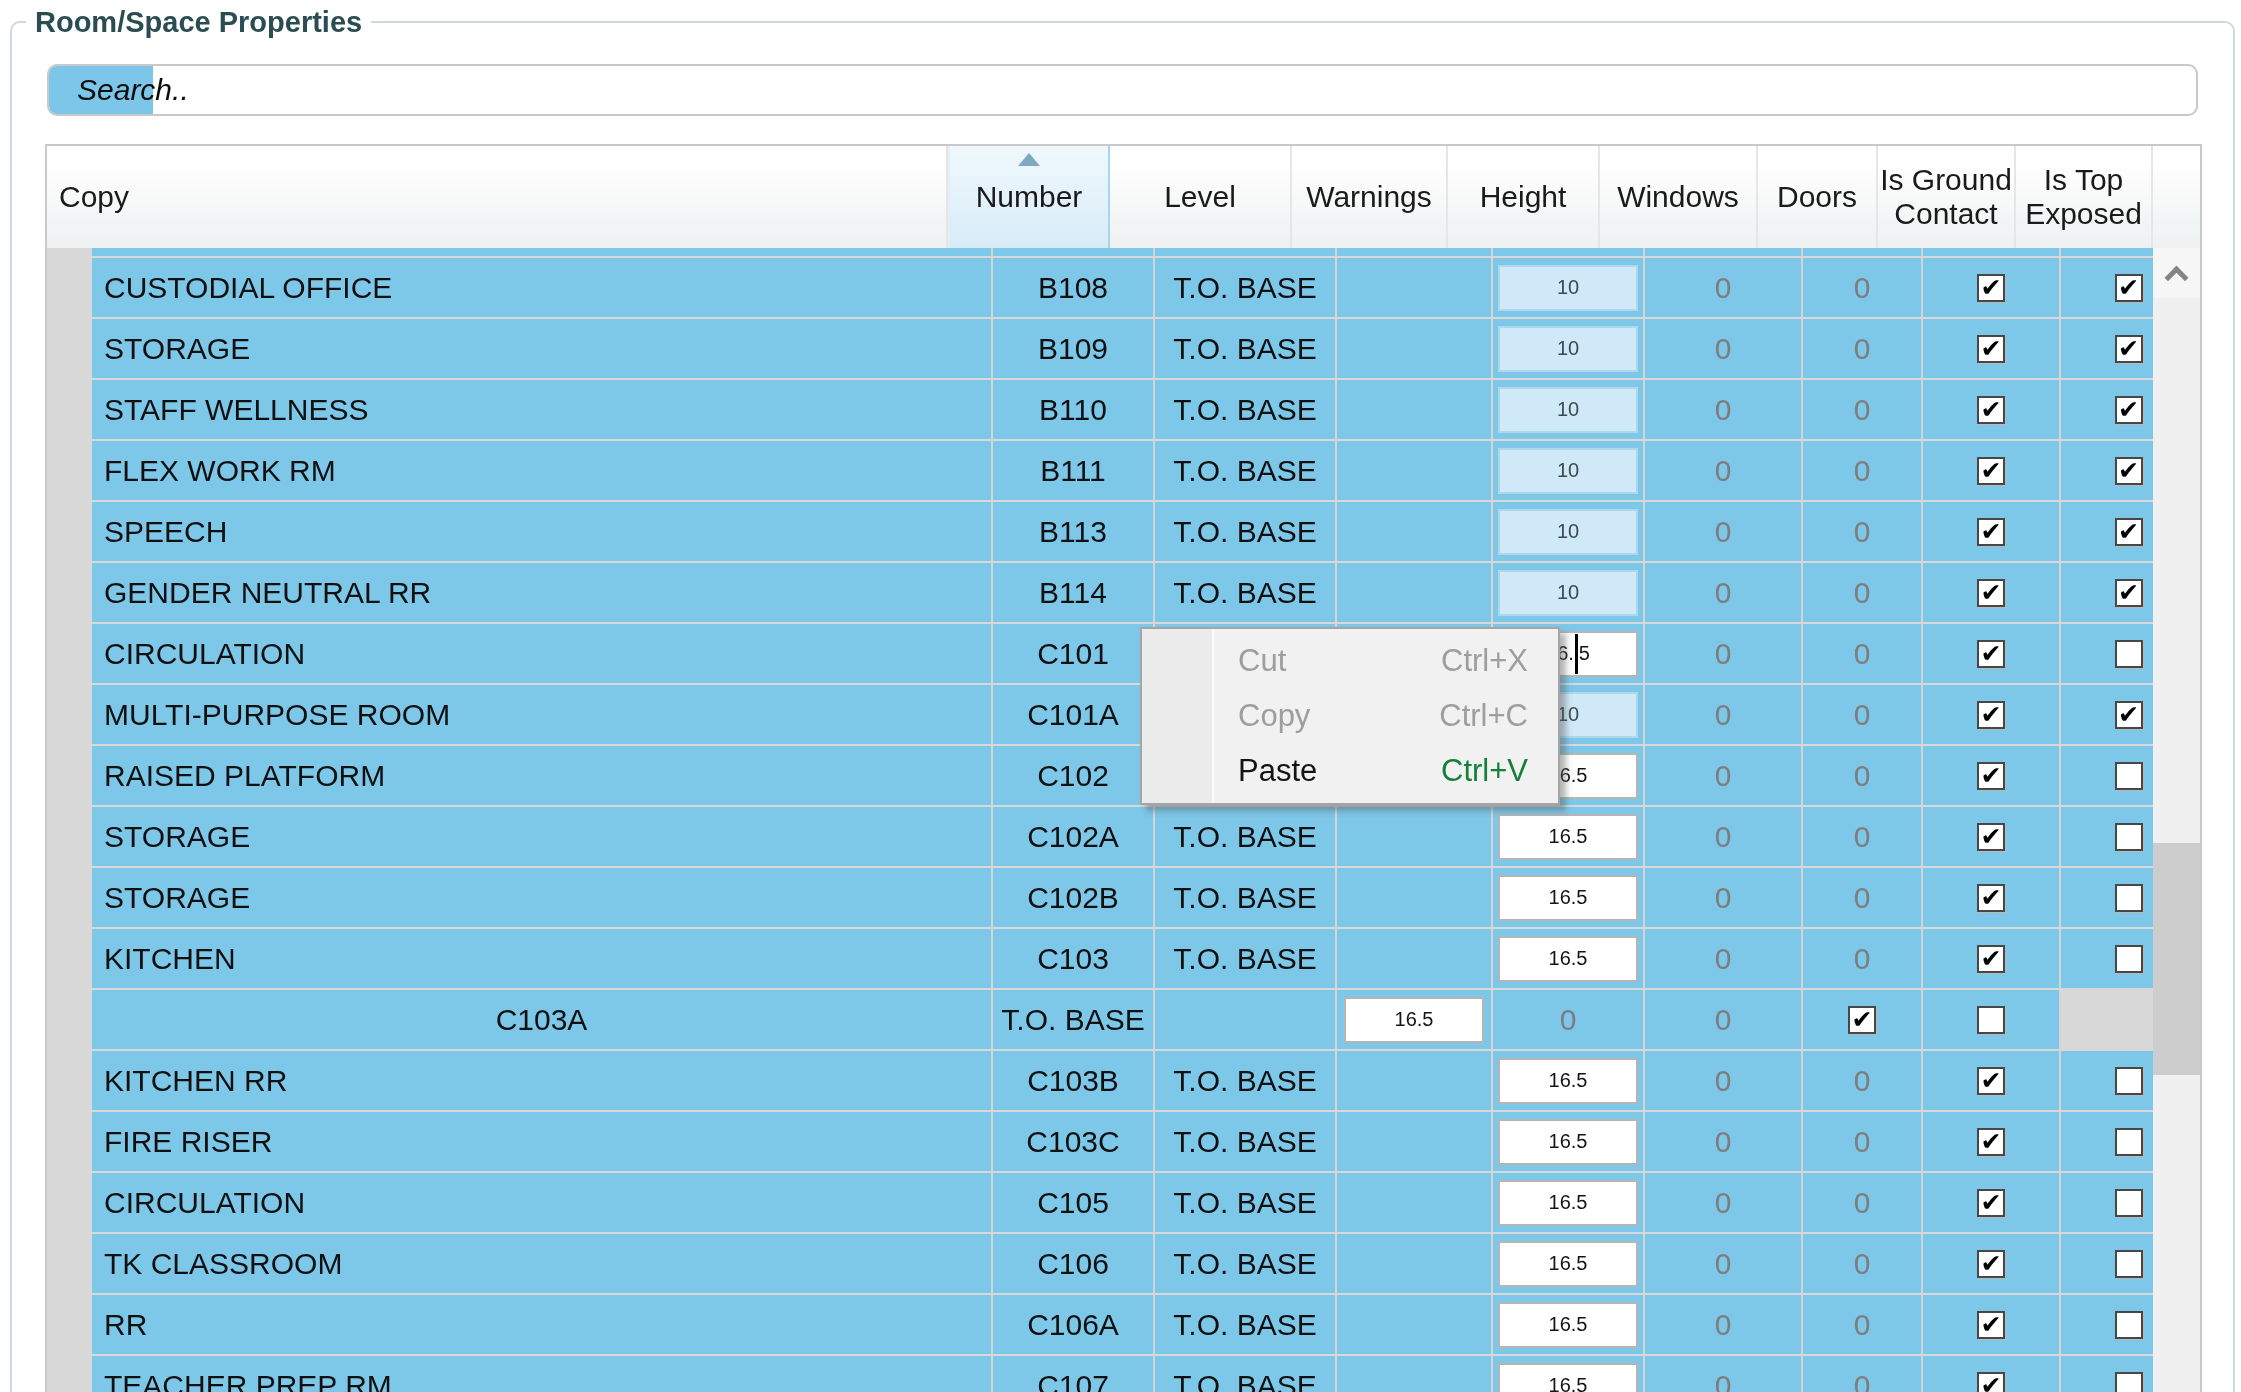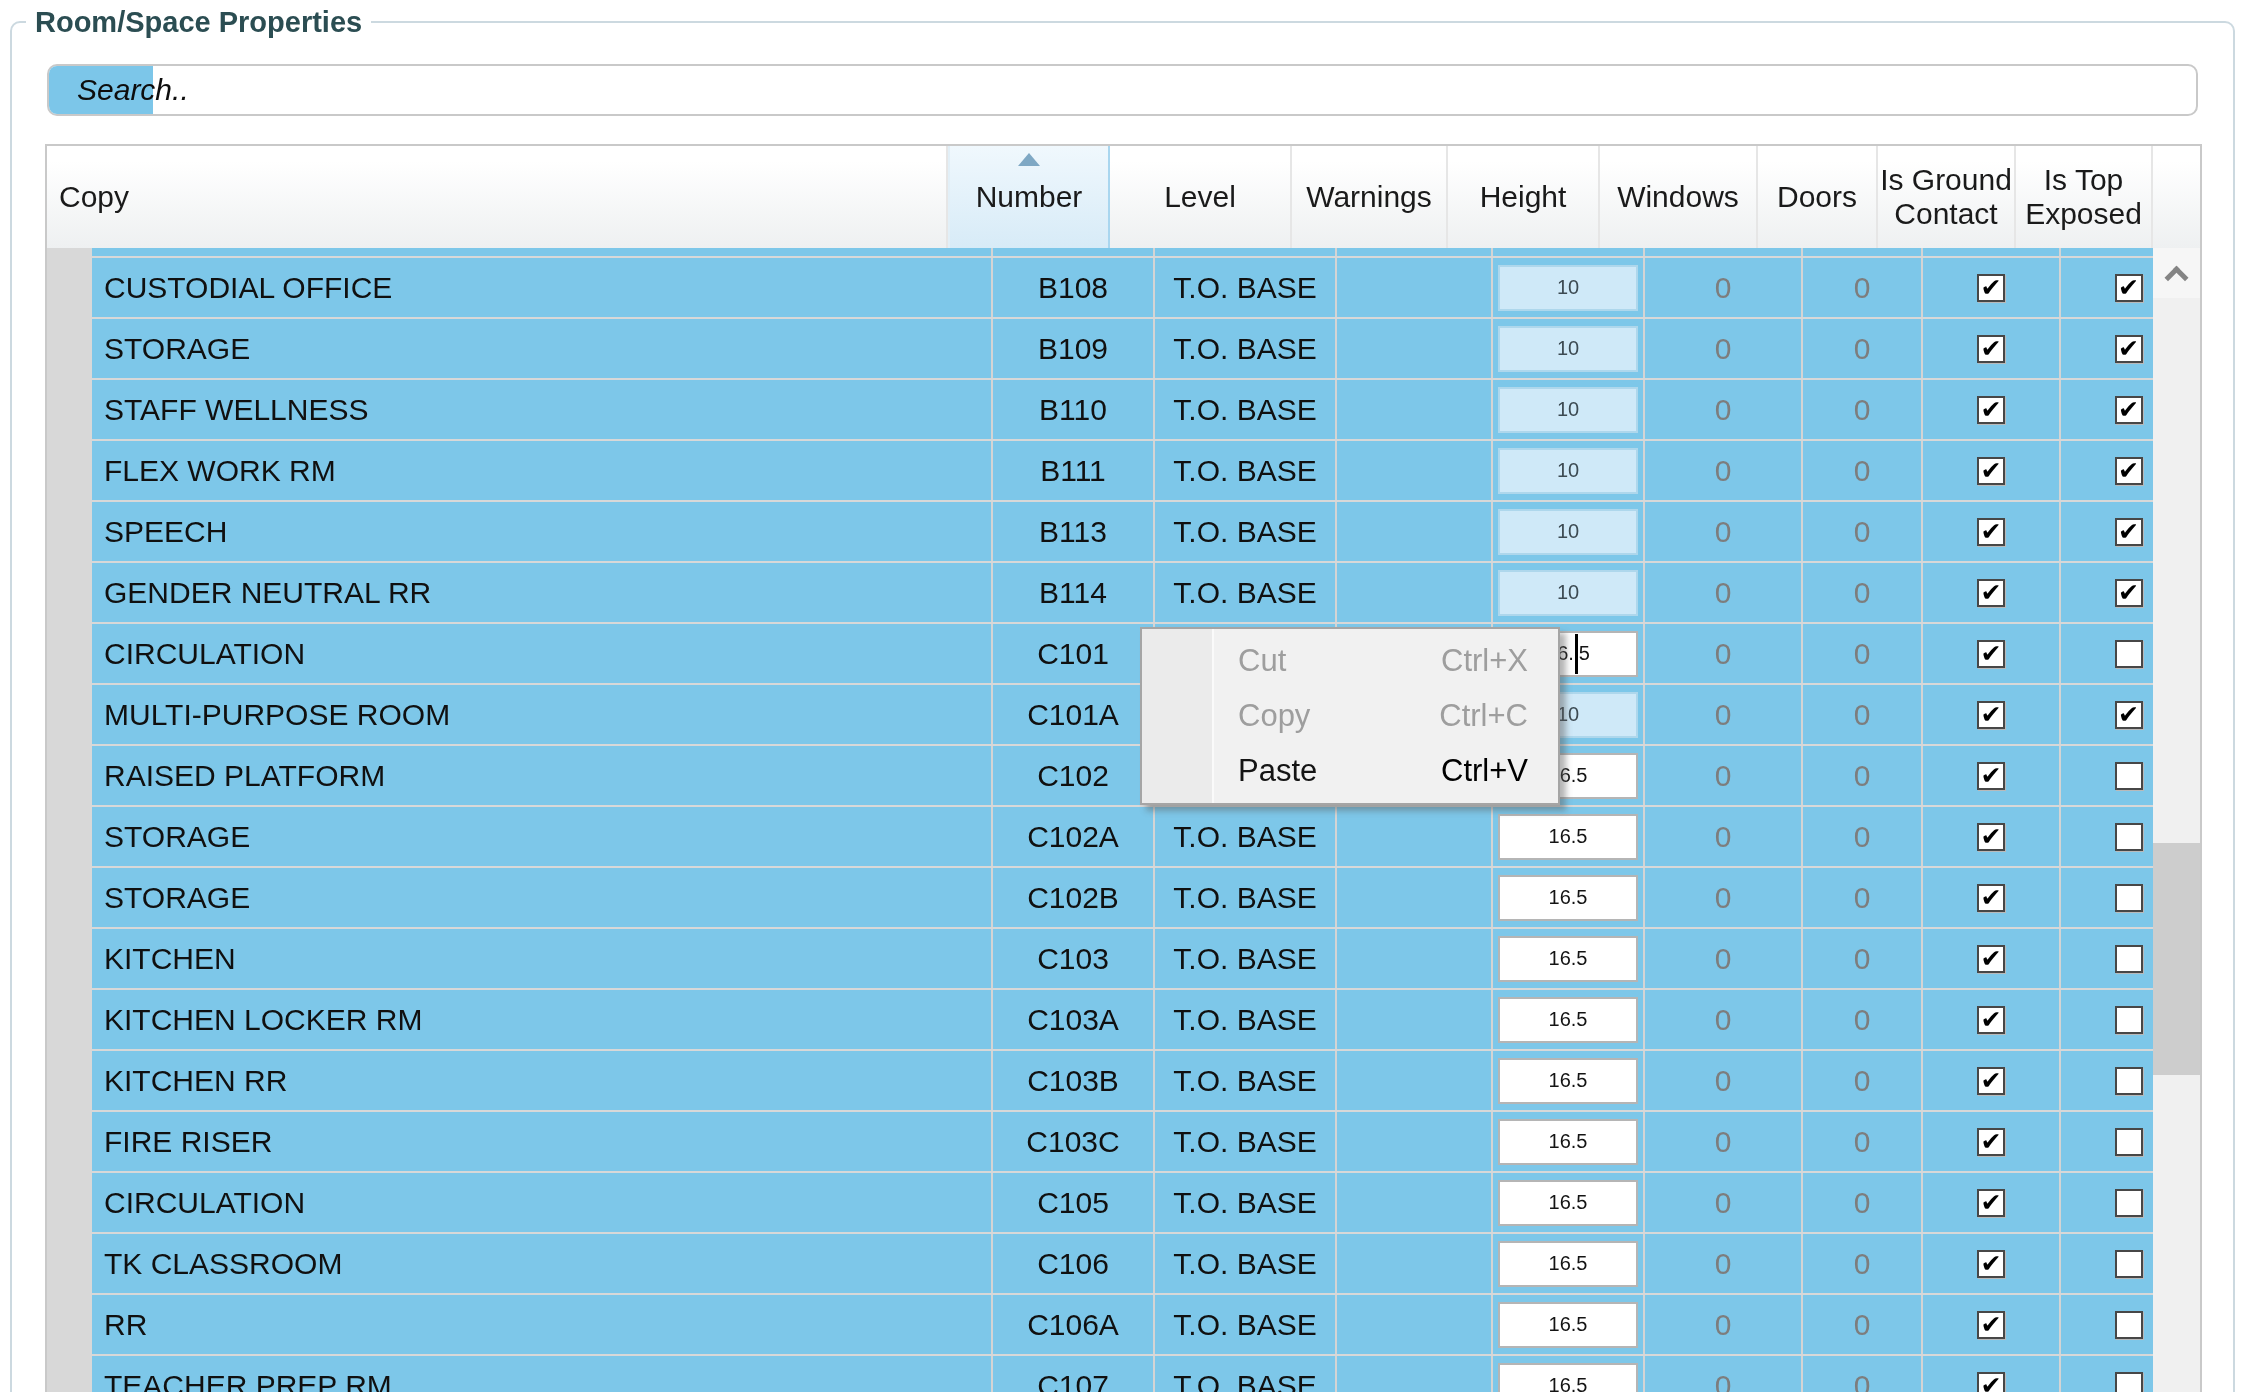--- a/index.html
+++ b/index.html
@@ -67,21 +67,21 @@
   .cmenu { position:absolute; left:1140px; top:627px; width:420px; height:178px;
            background:#f1f1f1; border:2px solid #a5a5a5;
            box-shadow:6px 6px 6px rgba(90,90,90,0.45); z-index:20; }
   .cmenu .gutter { position:absolute; left:0; top:0; bottom:0; width:72px; background:#ebebeb;
                    border-right:2px solid #fafafa; }
   .cmenu .items { position:absolute; left:74px; right:0; top:4px; bottom:4px;
                   display:flex; flex-direction:column; }
   .mi { flex:1; display:flex; align-items:center; justify-content:space-between;
         padding:0 30px 0 22px; font-size:31px; }
   .mi .lab { color:#141414; }
-  .mi .sc  { color:#000000; }
+  .mi .sc  { color:#15803d; }
   .mi.disabled .lab, .mi.disabled .sc { color:#9e9e9e; }
 </style>
 </head>
 <body>
 
 <div class="panel">
   <div class="legend">Room/Space Properties</div>
 
   <div class="search">
     <div class="search-sel">Search..</div>
@@ -319,21 +319,20 @@
     <div class="td dim">0</div>
     <div class="td dim">0</div>
     <div class="td">
             <div class="cb">✔</div>
           </div>
     <div class="td">
             <div class="cb"></div>
           </div>
   </div>
         <div class="row">
-    <div class="td name">KITCHEN LOCKER RM</div>
     <div class="td">C103A</div>
     <div class="td">T.O. BASE</div>
     <div class="td"></div>
     <div class="td">
       <div class="hfield plain">16.5</div>
     </div>
     <div class="td dim">0</div>
     <div class="td dim">0</div>
     <div class="td">
             <div class="cb">✔</div>

